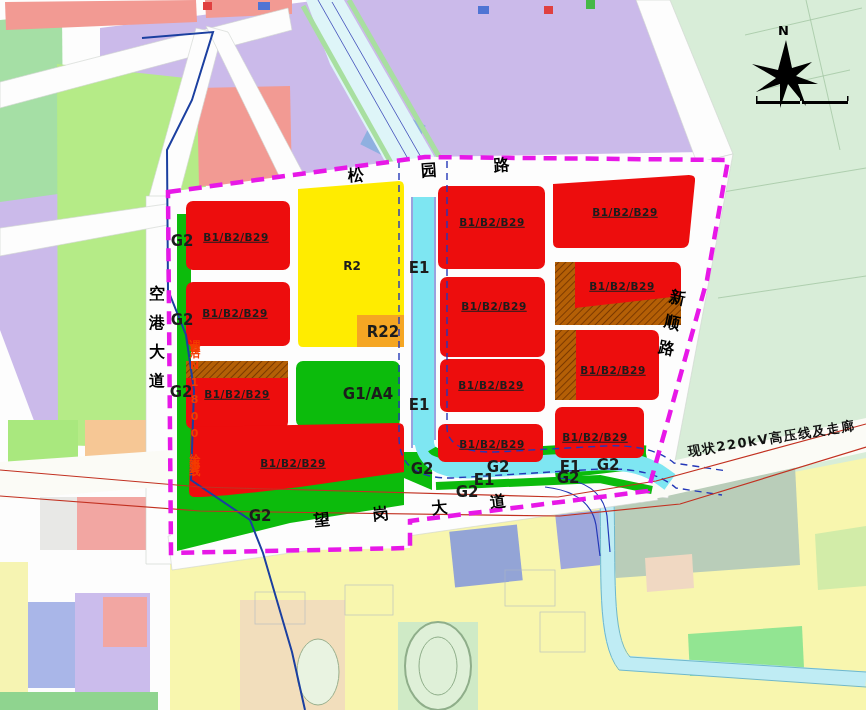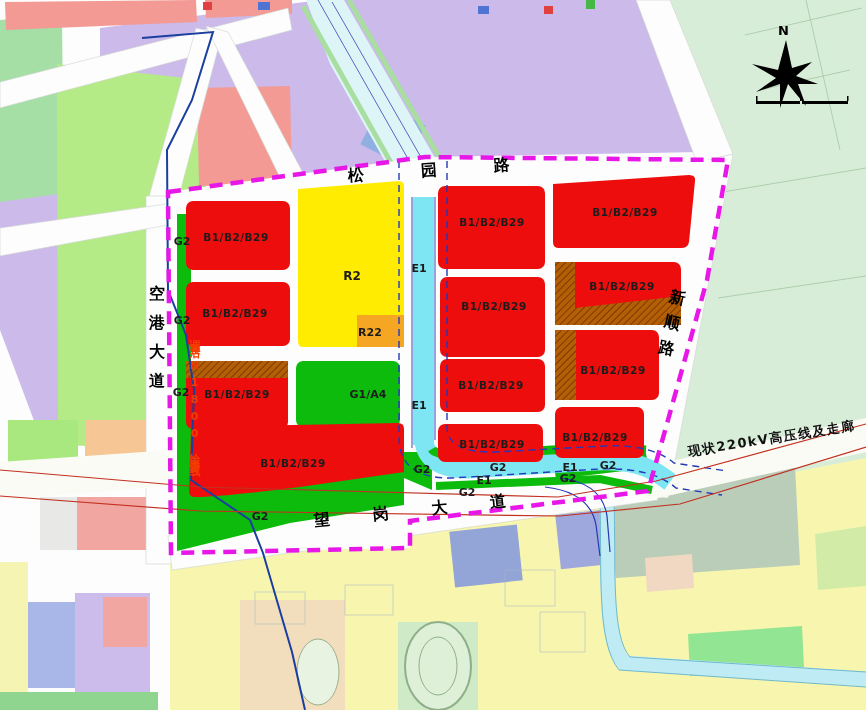--- a/index.html
+++ b/index.html
@@ -1,22 +1,22 @@
 <!DOCTYPE html>
 <html><head>
 <meta charset="utf-8">
 <style>
   html,body{margin:0;padding:0;background:#ffffff;}
   #stage{position:relative;width:866px;height:710px;overflow:hidden;background:#fdfdfd;
          font-family:"DejaVu Sans",sans-serif;}
   #basemap{position:absolute;left:0;top:0;}
   .lbl{position:absolute;transform:translate(-50%,-50%);font-weight:bold;color:#1c1c1c;
        white-space:nowrap;line-height:1;z-index:5;}
-  .pl{font-size:10.5px;letter-spacing:.5px;}
-  .g2{font-size:11px;}
+  .pl{font-size:10.5px;letter-spacing:.5px;text-decoration:underline;}
+  .g2{font-size:15px;}
   .big{font-size:12px;}
   .road{position:absolute;font-weight:bold;color:#000;white-space:nowrap;z-index:6;line-height:1;}
   .road-h{font-size:16px;}
   .road-v{writing-mode:vertical-rl;text-orientation:upright;font-size:16px;}
   .pipe{position:absolute;writing-mode:vertical-rl;text-orientation:upright;
         font-size:11px;font-weight:bold;color:#f43c00;letter-spacing:4px;z-index:6;line-height:1;}
   .corr{position:absolute;font-size:13px;font-weight:bold;color:#111;letter-spacing:1.5px;
         transform:rotate(-9deg);transform-origin:0 50%;z-index:6;line-height:1;}
   .north{position:absolute;font-size:13px;font-weight:bold;color:#000;z-index:6;line-height:1;}
 </style>
@@ -205,22 +205,22 @@
 <span class="lbl pl" style="left:293px;top:463px">B1/B2/B29</span>
 <span class="lbl pl" style="left:492px;top:222px">B1/B2/B29</span>
 <span class="lbl pl" style="left:494px;top:306px">B1/B2/B29</span>
 <span class="lbl pl" style="left:491px;top:385px">B1/B2/B29</span>
 <span class="lbl pl" style="left:492px;top:444px">B1/B2/B29</span>
 <span class="lbl pl" style="left:625px;top:212px">B1/B2/B29</span>
 <span class="lbl pl" style="left:622px;top:286px">B1/B2/B29</span>
 <span class="lbl pl" style="left:613px;top:370px">B1/B2/B29</span>
 <span class="lbl pl" style="left:595px;top:437px">B1/B2/B29</span>
 
-<span class="lbl big" style="left:352px;top:276px">R2</span>
-<span class="lbl g2" style="left:370px;top:332px">R22</span>
+<span class="lbl big" style="left:352px;top:266px">R2</span>
+<span class="lbl g2" style="left:383px;top:332px">R22</span>
 <span class="lbl g2" style="left:368px;top:394px">G1/A4</span>
 
 <span class="lbl g2" style="left:182px;top:241px">G2</span>
 <span class="lbl g2" style="left:182px;top:320px">G2</span>
 <span class="lbl g2" style="left:181px;top:392px">G2</span>
 <span class="lbl g2" style="left:260px;top:516px">G2</span>
 <span class="lbl g2" style="left:422px;top:469px">G2</span>
 <span class="lbl g2" style="left:498px;top:467px">G2</span>
 <span class="lbl g2" style="left:568px;top:478px">G2</span>
 <span class="lbl g2" style="left:608px;top:465px">G2</span>

